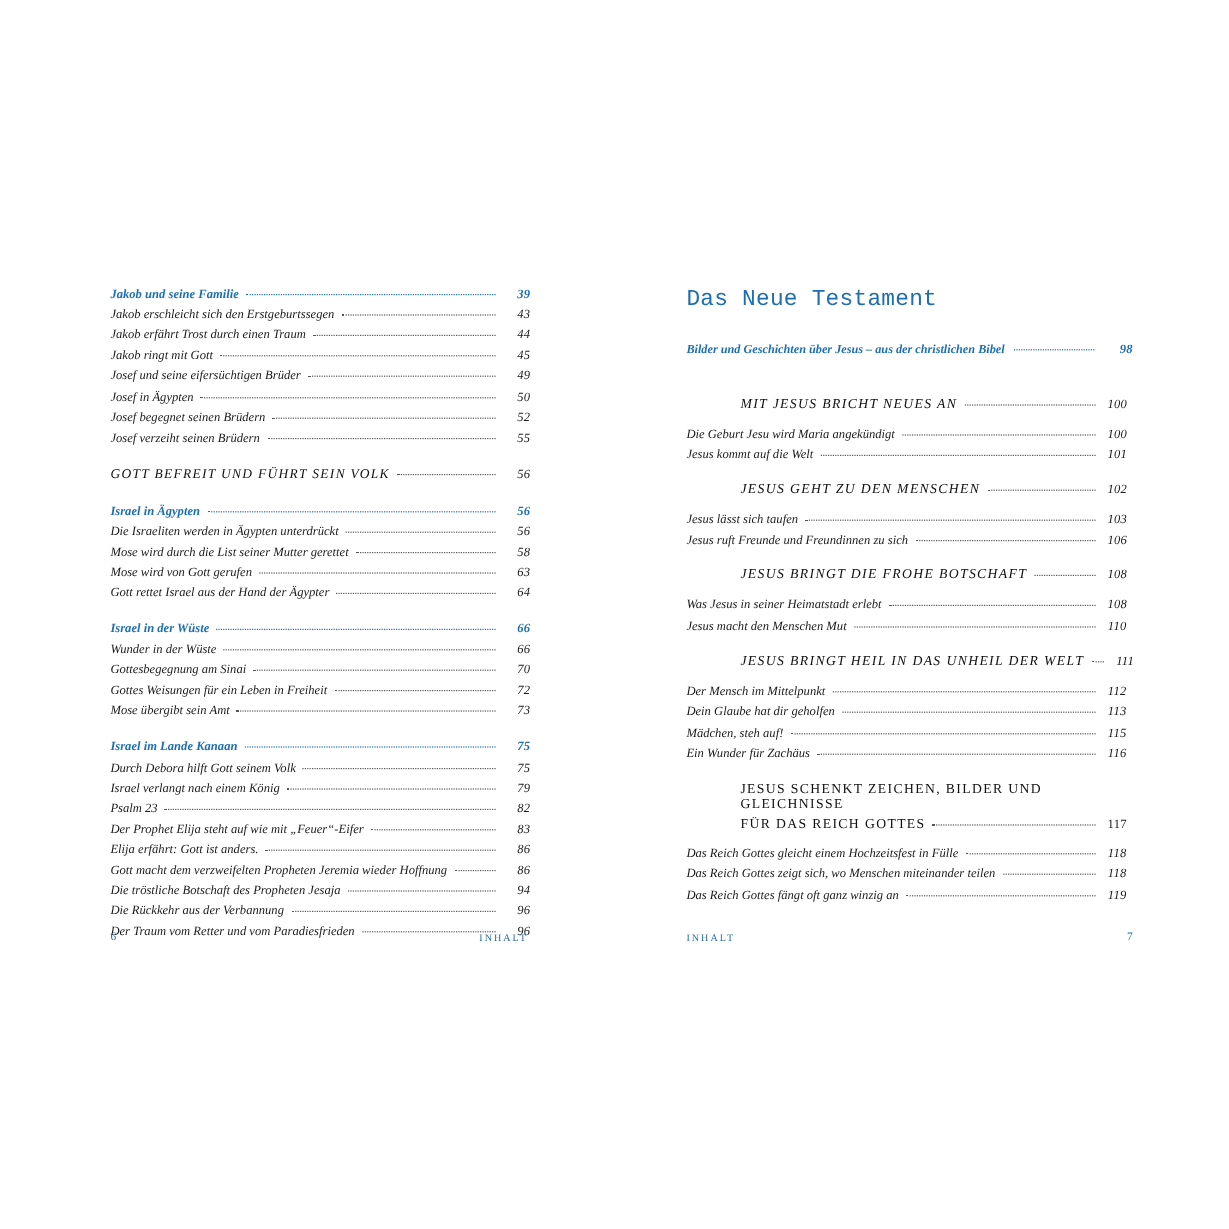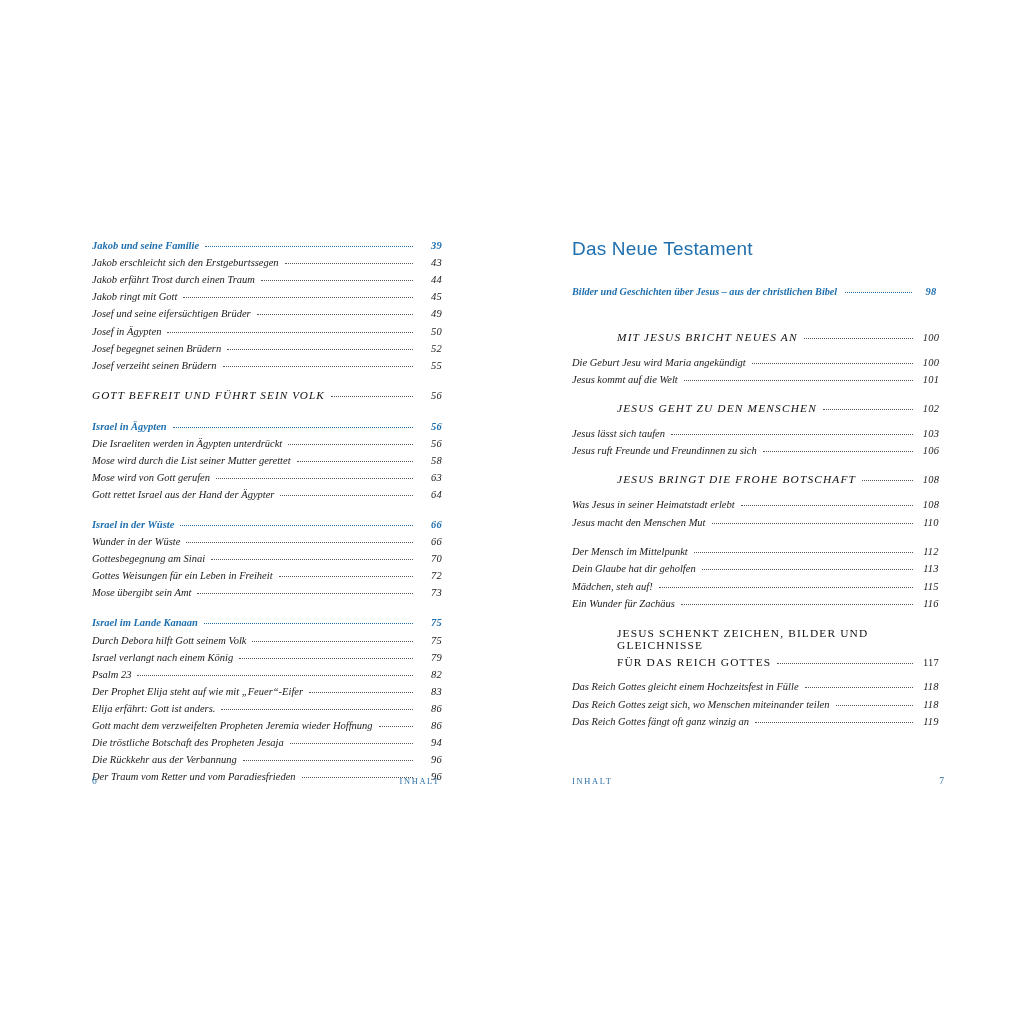--- a/index.html
+++ b/index.html
@@ -84,21 +84,21 @@
   .gap-big-before { margin-top: 19px; }
 
   
   .page-left .toc-page { width: 24px; }
   .page-right .toc-page { width: 26px; text-align: center; }
 
   
   .nt-title {
     font-size: 19px;
     color: #1f6fae;
-    font-family: Liberation Sans, sans-serif;
+    font-family: Liberation Mono, monospace;
     margin: 0 0 26px 0;
     letter-spacing: .2px;
   }
   .nt-sub {
     display: flex;
     align-items: baseline;
     margin: 0 0 34px 0;
     white-space: nowrap;
   }
   .nt-sub .toc-label {
@@ -108,20 +108,21 @@
   }
   .nt-sub .toc-dots {
     border-bottom: 1px dotted #1f6fae;
     margin: 0 6px 0 8px;
   }
   .nt-sub .toc-page {
     color: #1f6fae;
     font-weight: 700;
     font-size: 10.5px;
     width: 26px;
+    text-align: right;
   }
   .sec-head .toc-label {
     font-variant: small-caps;
     letter-spacing: 1.15px;
     font-size: 11.4px;
     color: #111;
   }
   .sec-head { margin-bottom: 13px; margin-left: 45px; }
   .sec-head.two-line {
     display: block;
@@ -391,20 +392,25 @@
             <span class="toc-dots"></span>
             <span class="toc-page">108</span>
           </div>
           <div class="toc-row row-plain entry">
             <span class="toc-label">Jesus macht den Menschen Mut</span>
             <span class="toc-dots"></span>
             <span class="toc-page">110</span>
           </div>
         </div>
         <div class="group">
+          <div class="toc-row sec-head">
+            <span class="toc-label">JESUS BRINGT HEIL IN DAS UNHEIL DER WELT</span>
+            <span class="toc-dots"></span>
+            <span class="toc-page">111</span>
+          </div>
           <div class="toc-row row-plain entry">
             <span class="toc-label">Der Mensch im Mittelpunkt</span>
             <span class="toc-dots"></span>
             <span class="toc-page">112</span>
           </div>
           <div class="toc-row row-plain entry">
             <span class="toc-label">Dein Glaube hat dir geholfen</span>
             <span class="toc-dots"></span>
             <span class="toc-page">113</span>
           </div>

